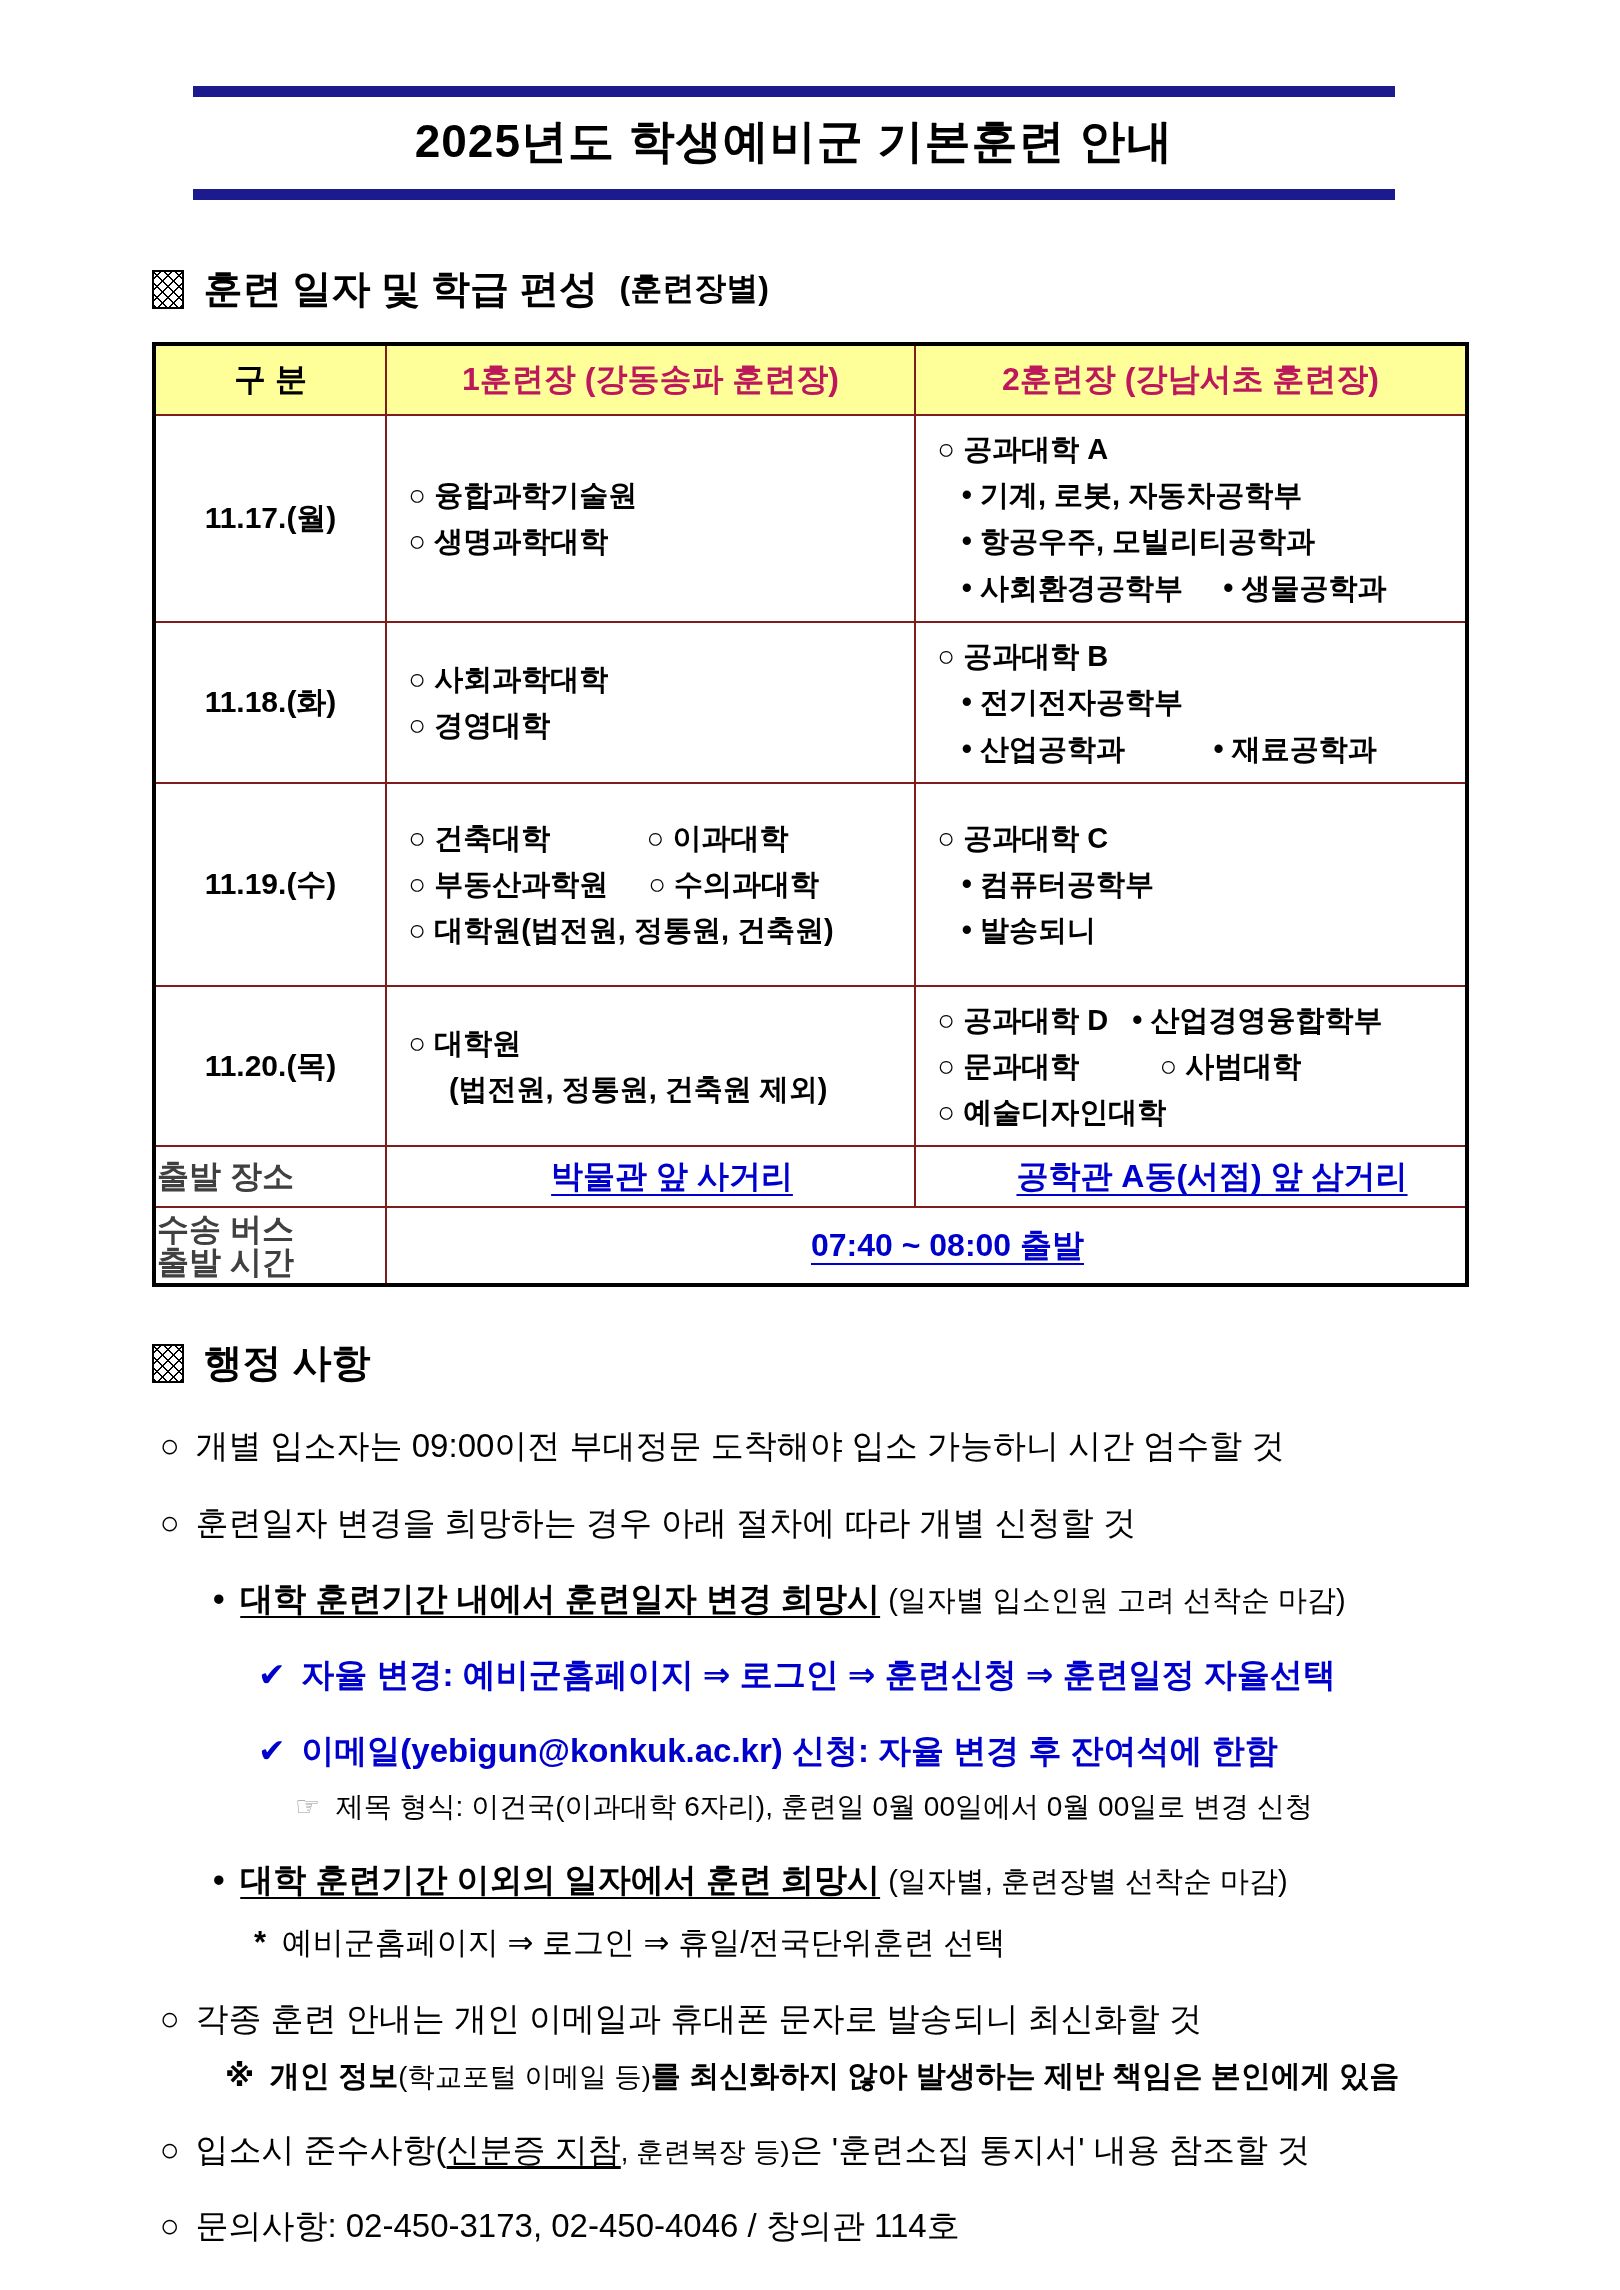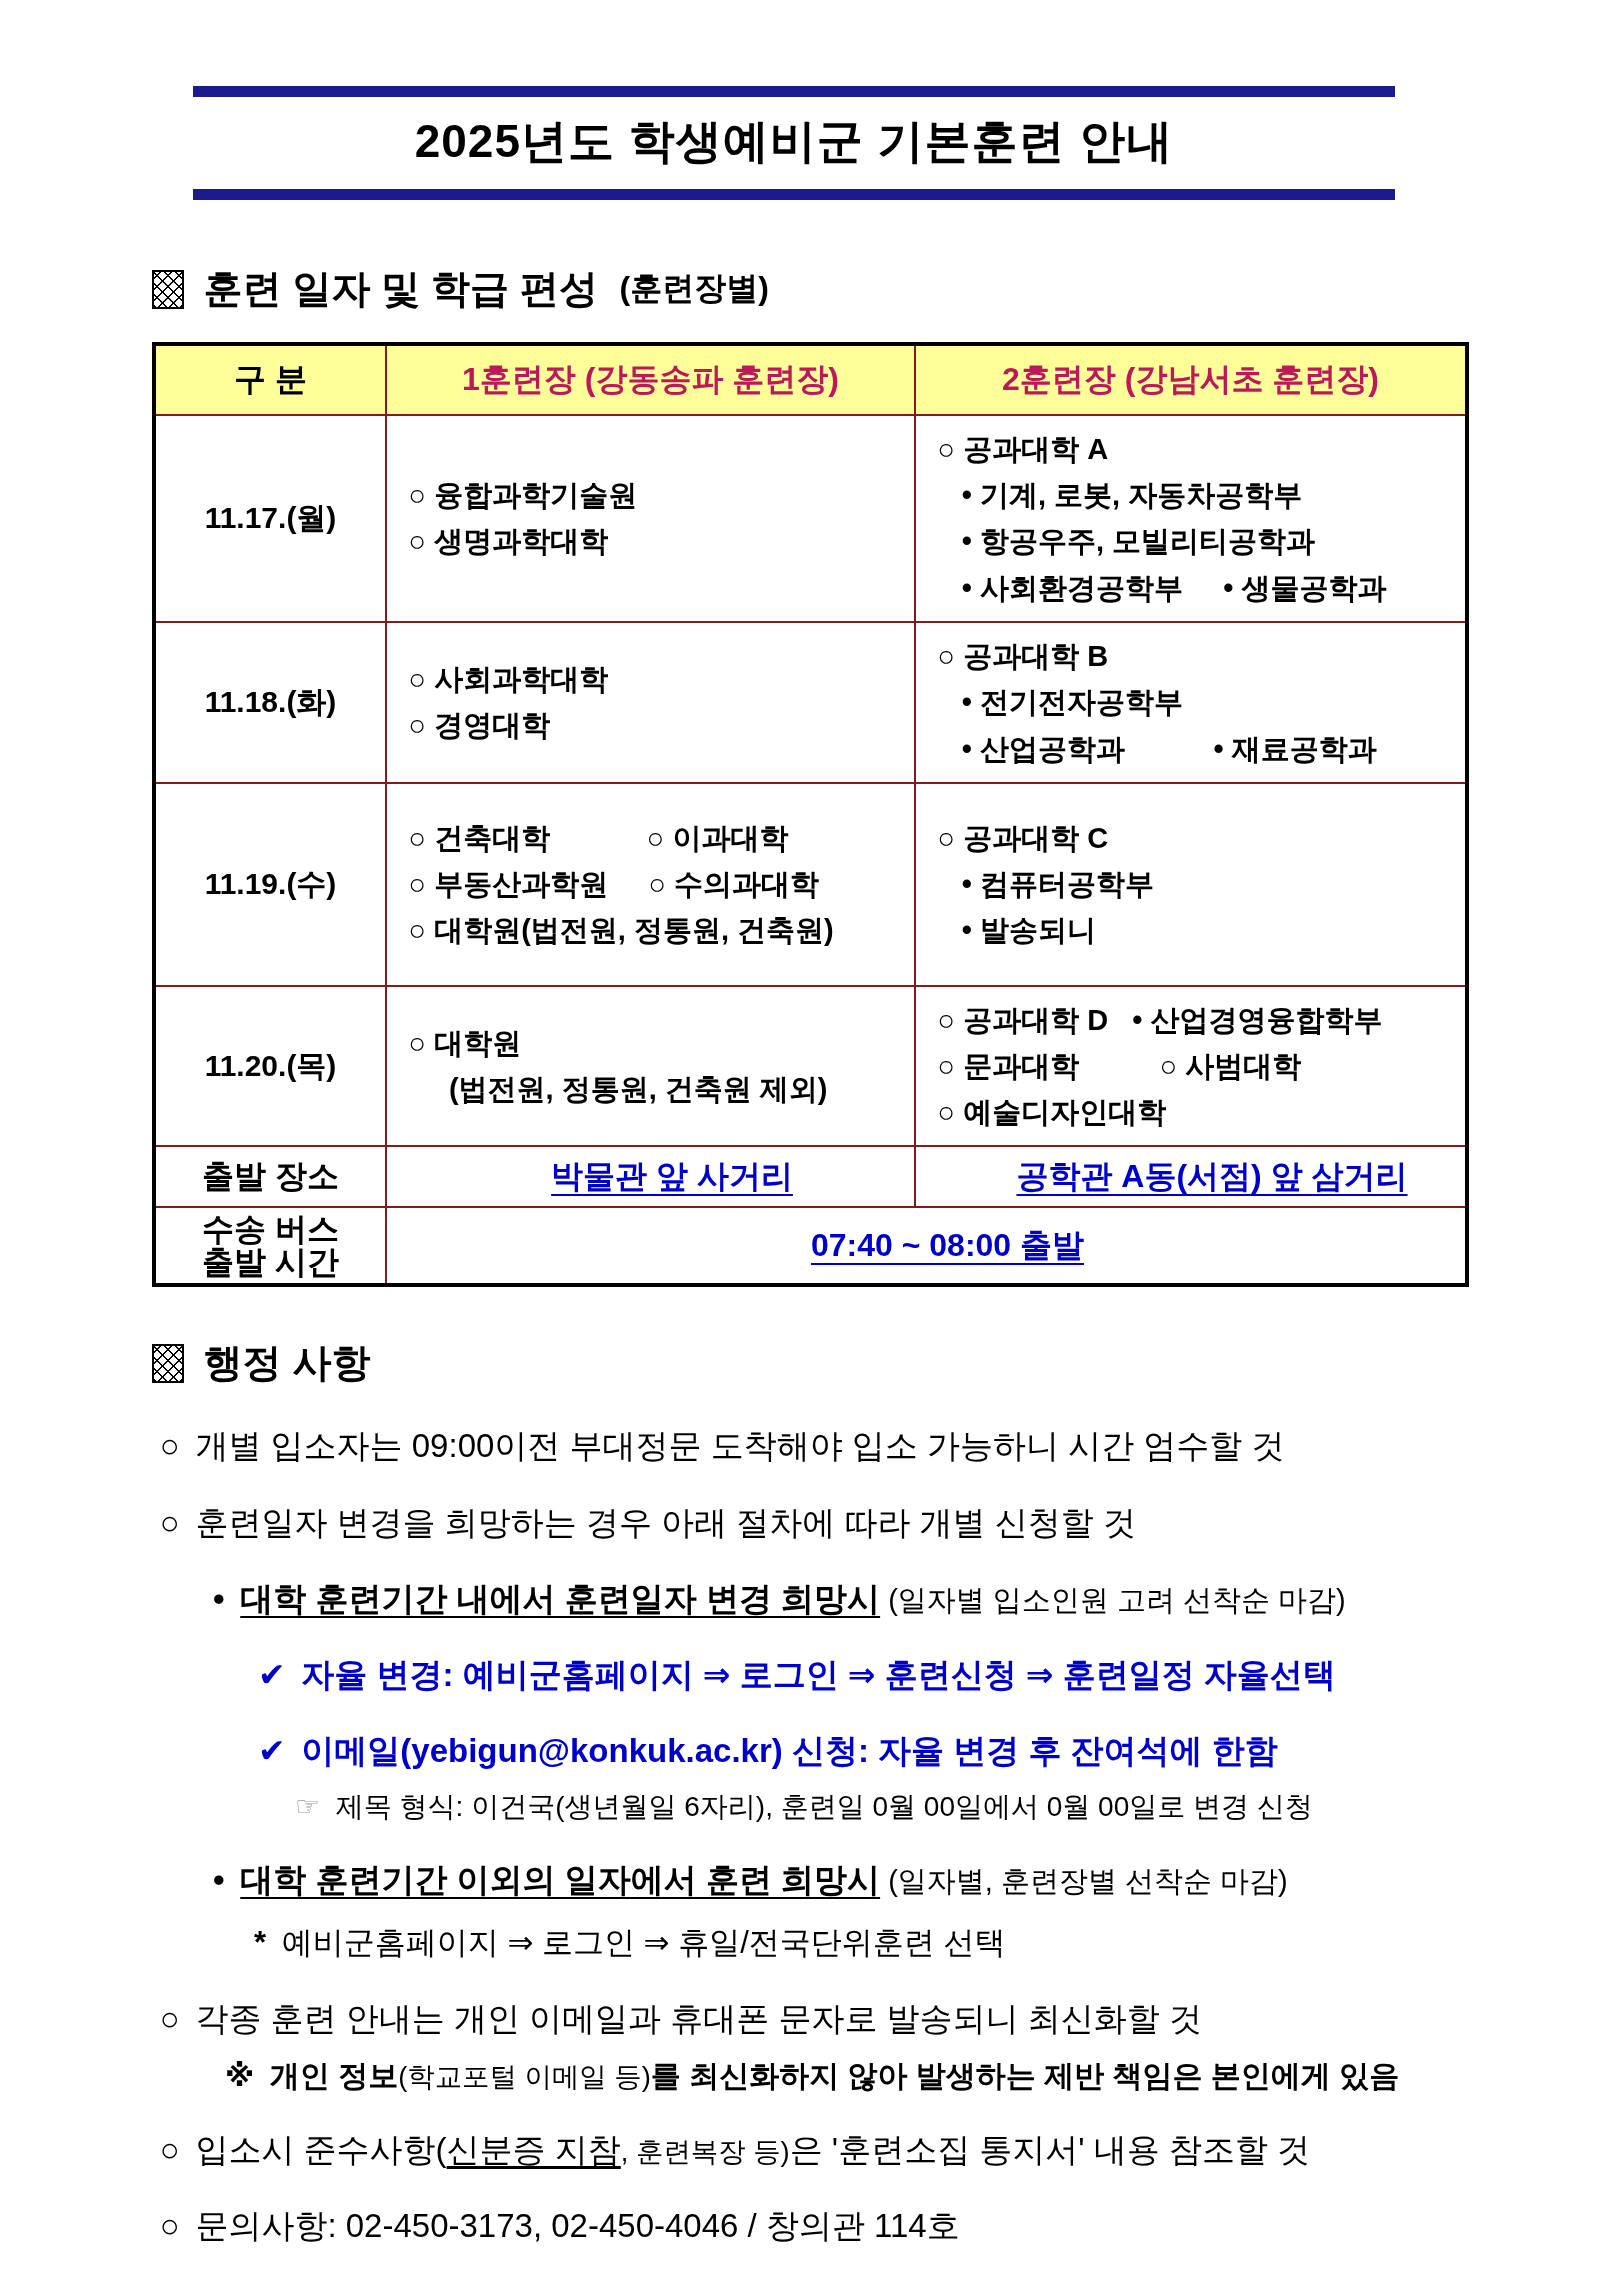--- a/index.html
+++ b/index.html
@@ -53,21 +53,21 @@
     font-size:29px;font-weight:600;vertical-align:middle;
     padding:9.8px 3.9px 9.8px 21.6px;white-space:pre-wrap;line-height:1.6;
   }
   tr.r1 td{height:186px;}
   tr.r2 td{height:137px;}
   tr.r3 td{height:203px;}
   tr.r4 td{height:147px;}
   tr.r-dep td{height:61px;}
   tr.r-bus td{height:78px;}
   td.lab{
-    color:#000000;font-size:32px;font-weight:800;text-align:center;
+    color:#404040;font-size:32px;font-weight:800;text-align:left;
     vertical-align:middle;white-space:pre-line;line-height:1.35;
   }
   tr.r-bus td.lab{line-height:1.02;}
   td.val{
     color:#0000cc;font-size:32px;font-weight:800;text-align:center;vertical-align:middle;
     text-decoration:underline;text-underline-offset:6.9px;text-decoration-thickness:2px;padding-left:44px;
   }
 
   
   .admin{margin-top:49px;}
@@ -184,21 +184,21 @@
 
     <div class="ai l3">
       <span class="mk">✔</span><span>자율 변경: 예비군홈페이지 ⇒ 로그인 ⇒ 훈련신청 ⇒ 훈련일정 자율선택</span>
     </div>
 
     <div class="ai l3">
       <span class="mk">✔</span><span>이메일(yebigun@konkuk.ac.kr) 신청: 자율 변경 후 잔여석에 한함</span>
     </div>
 
     <div class="ai l4">
-      <span class="mk">☞</span><span>제목 형식: 이건국(생년월일 6자리), 훈련일 0월 00일에서 0월 00일로 변경 신청</span>
+      <span class="mk">☞</span><span>제목 형식: 이건국(이과대학 6자리), 훈련일 0월 00일에서 0월 00일로 변경 신청</span>
     </div>
 
     <div class="ai l2">
       <span class="mk">•</span><span class="u-bold">대학 훈련기간 이외의 일자에서 훈련 희망시</span><span class="note"> (일자별, 훈련장별 선착순 마감)</span>
     </div>
 
     <div class="ai lstar">
       <span class="mk">*</span><span>예비군홈페이지 ⇒ 로그인 ⇒ 휴일/전국단위훈련 선택</span>
     </div>
 

